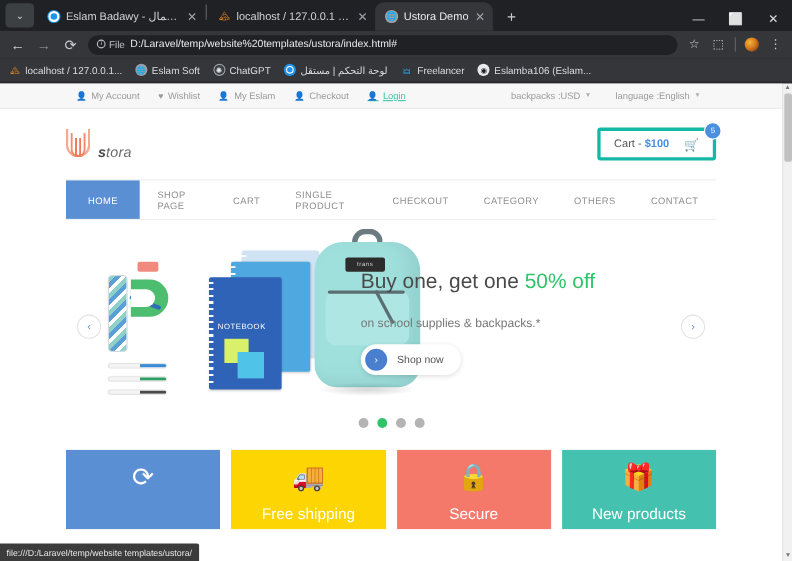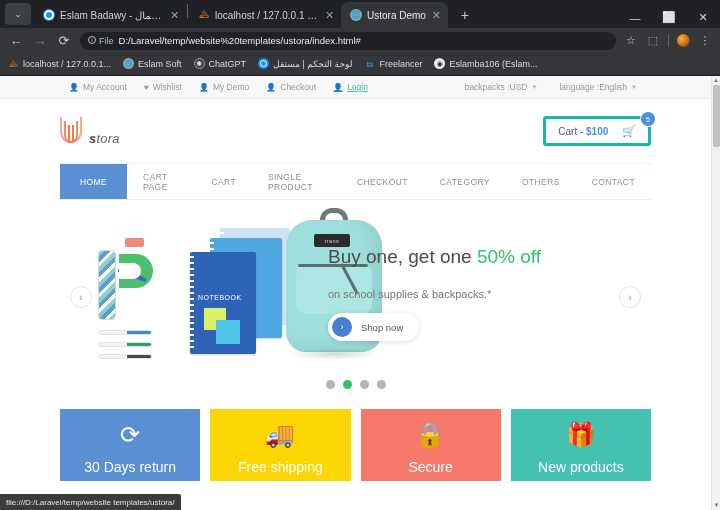--- a/index.html
+++ b/index.html
@@ -338,21 +338,21 @@
           <span class="tb-link">
             <span class="i">👤</span>
             <span>My Account</span>
           </span>
           <span class="tb-link">
             <span class="i">♥</span>
             <span>Wishlist</span>
           </span>
           <span class="tb-link">
             <span class="i">👤</span>
-            <span>My Demo</span>
+            <span>My Eslam</span>
           </span>
           <span class="tb-link">
             <span class="i">👤</span>
             <span>Checkout</span>
           </span>
           <span class="tb-link login">
             <span class="i">👤</span>
             <span>Login</span>
           </span>
         </div>
@@ -379,21 +379,21 @@
         </div>
         <div class="cart-box">
           <span><span>Cart - </span><span class="amt">$100</span></span>
           <span class="cart-ico">🛒</span>
           <span class="cart-badge">5</span>
         </div>
       </div>
 
       <div class="mainnav">
         <div class="navitem active">HOME</div>
-        <div class="navitem">CART PAGE</div>
+        <div class="navitem">SHOP PAGE</div>
         <div class="navitem">CART</div>
         <div class="navitem">SINGLE PRODUCT</div>
         <div class="navitem">CHECKOUT</div>
         <div class="navitem">CATEGORY</div>
         <div class="navitem">OTHERS</div>
         <div class="navitem">CONTACT</div>
       </div>
 
       <div class="hero">
         <div class="hero-inner">
@@ -450,21 +450,20 @@
           <span class="dot"></span>
           <span class="dot active"></span>
           <span class="dot"></span>
           <span class="dot"></span>
         </div>
       </div>
 
       <div class="features">
         <div class="feat" id="feat0" style="background: rgb(91, 143, 212);">
           <span class="fico">⟳</span>
-          <span class="flabel">30 Days return</span>
         </div>
         <div class="feat" id="feat1" style="background: rgb(252, 213, 2);">
           <span class="fico">🚚</span>
           <span class="flabel">Free shipping</span>
         </div>
         <div class="feat" id="feat2" style="background: rgb(244, 121, 107);">
           <span class="fico">🔒</span>
           <span class="flabel">Secure</span>
         </div>
         <div class="feat" id="feat3" style="background: rgb(69, 193, 176);">

